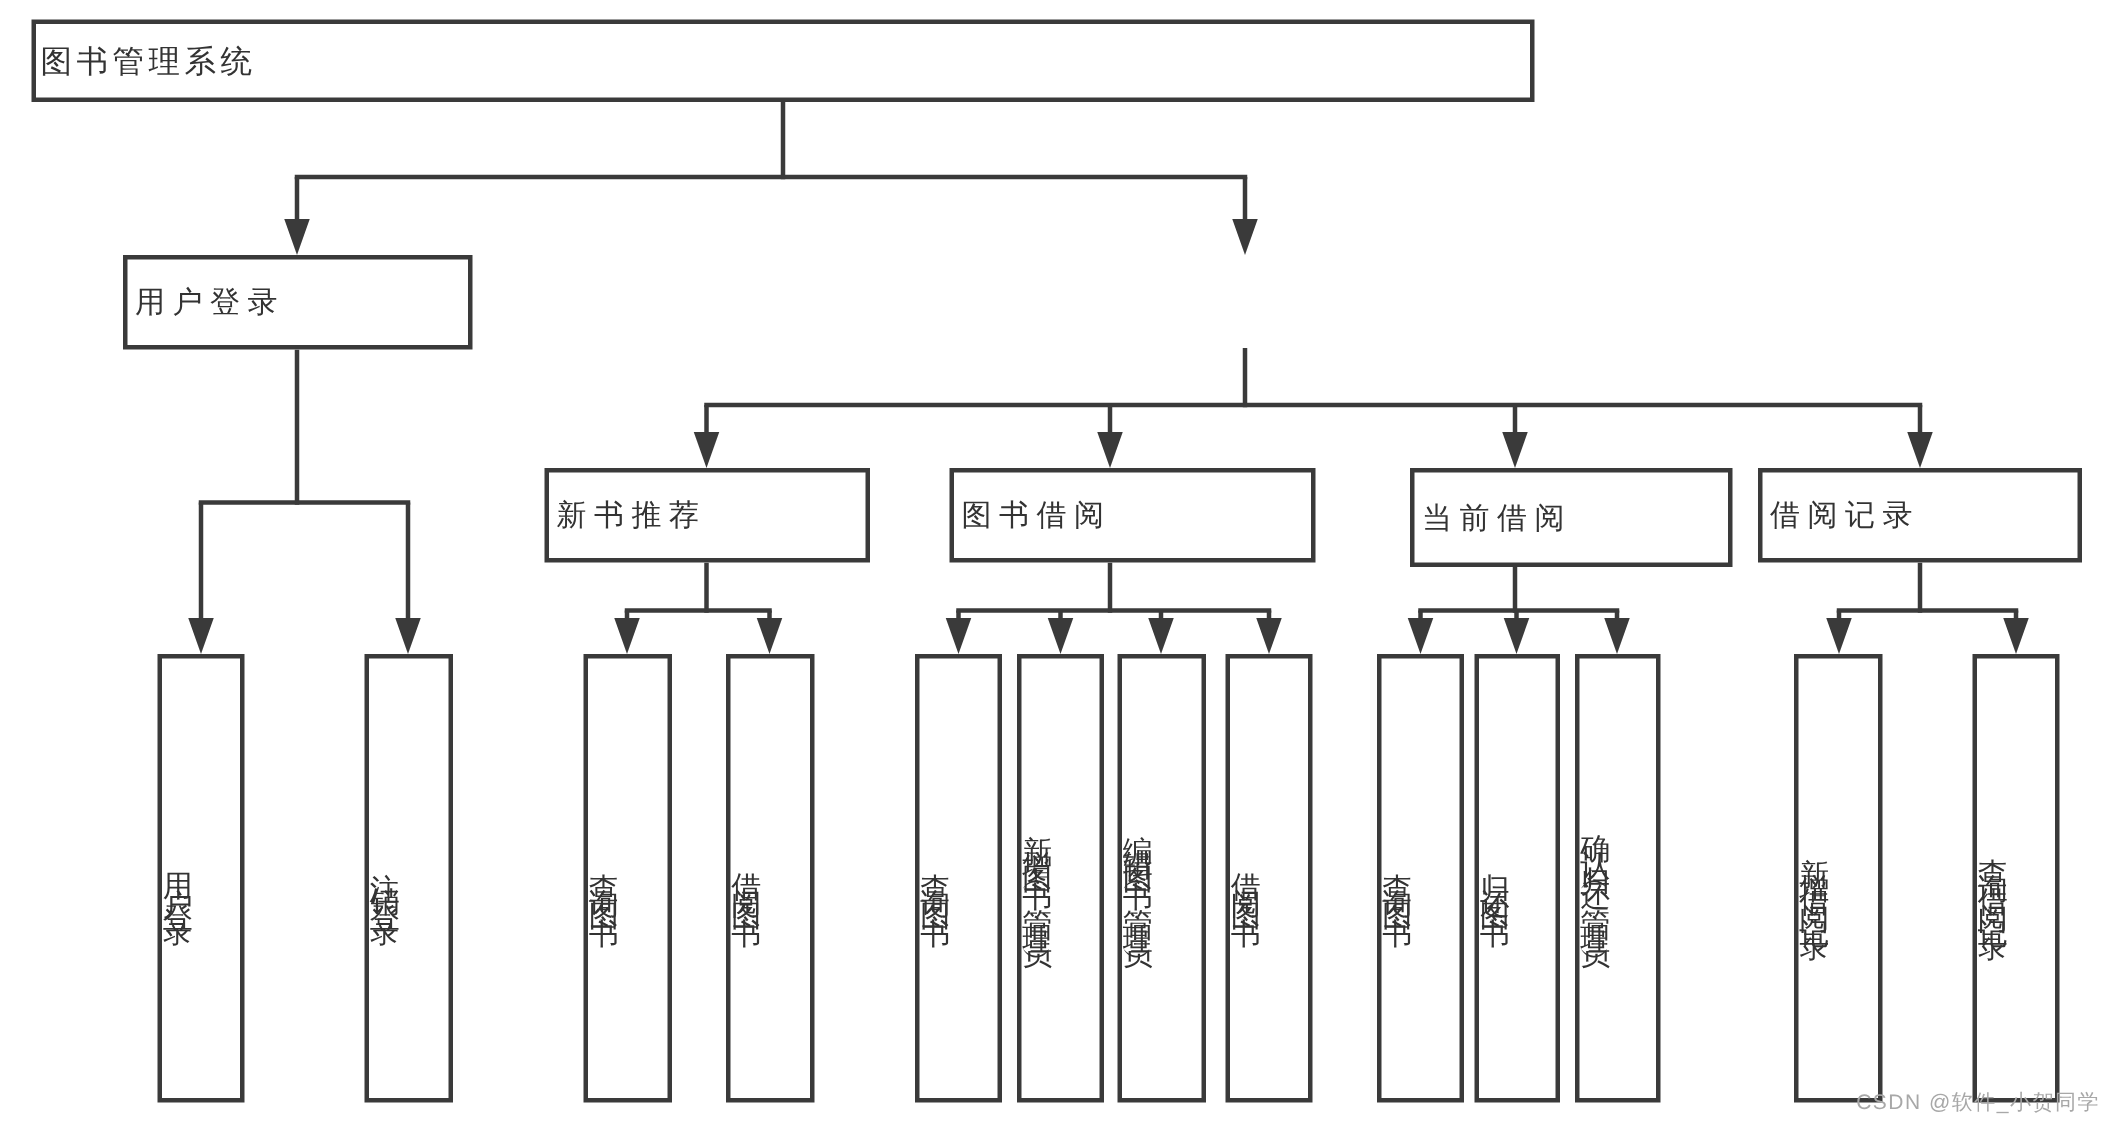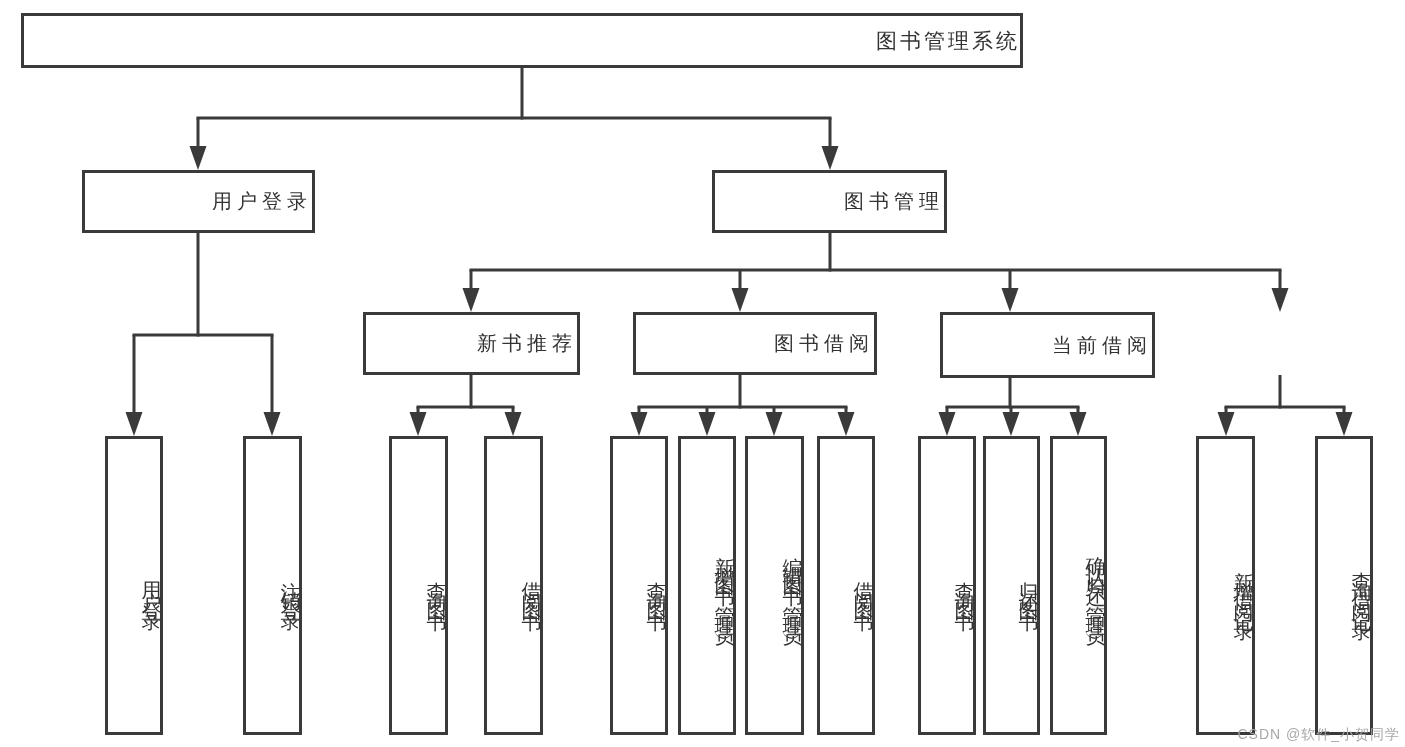--- a/index.html
+++ b/index.html
@@ -19,22 +19,21 @@
     overflow:hidden;
   }
   .wires{position:absolute;left:0;top:0;}
   .node{
     position:absolute;
     box-sizing:border-box;
     border:3px solid var(--line);
     background:var(--background);
     display:flex;
     align-items:center;
-    justify-content:flex-end;
-    font-family:Liberation Mono, monospace;
+    justify-content:flex-start;
   }
   .hlabel{
     font-size:20px;
     letter-spacing:5px;
     text-indent:5px;
     white-space:nowrap;
   }
   .root .hlabel{font-size:21px;letter-spacing:3px;text-indent:3px;}
   .vlabel{
     writing-mode:vertical-rl;
@@ -133,33 +132,33 @@
     </g>
   </svg>
 
   <div class="node root" style="left:21px;top:13px;width:1002px;height:55px">
     <span class="hlabel">图书管理系统</span>
   </div>
 
   <div class="node" style="left:82px;top:170px;width:233px;height:63px">
     <span class="hlabel">用户登录</span>
   </div>
-  <div class="node" style="left:712px;top:170px;width:235px;height:63px">
-    <span class="hlabel">图书管理</span>
-  </div>
 
   <div class="node" style="left:363px;top:312px;width:217px;height:63px">
     <span class="hlabel">新书推荐</span>
   </div>
   <div class="node" style="left:633px;top:312px;width:244px;height:63px">
     <span class="hlabel">图书借阅</span>
   </div>
   <div class="node" style="left:940px;top:312px;width:215px;height:66px">
     <span class="hlabel">当前借阅</span>
   </div>
+  <div class="node" style="left:1172px;top:312px;width:216px;height:63px">
+    <span class="hlabel">借阅记录</span>
+  </div>
 
   <div class="node" style="left:105px;top:436px;width:58px;height:299px">
     <span class="vlabel">用户登录</span>
   </div>
   <div class="node" style="left:243px;top:436px;width:59px;height:299px">
     <span class="vlabel">注销登录</span>
   </div>
 
   <div class="node" style="left:389px;top:436px;width:59px;height:299px">
     <span class="vlabel">查询图书</span>

